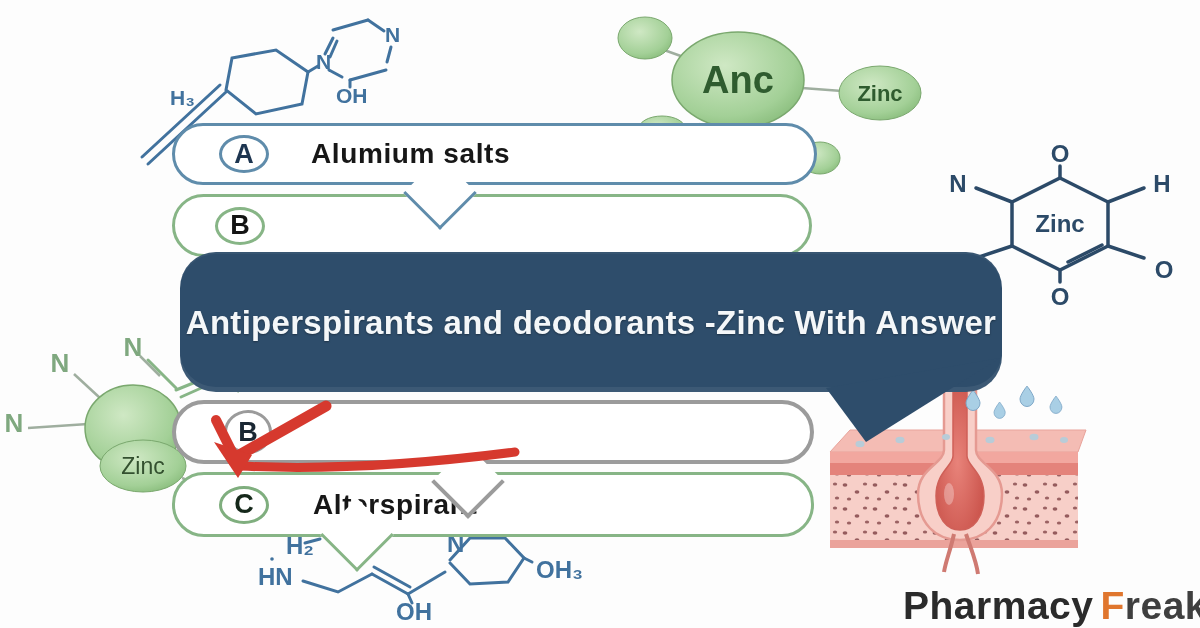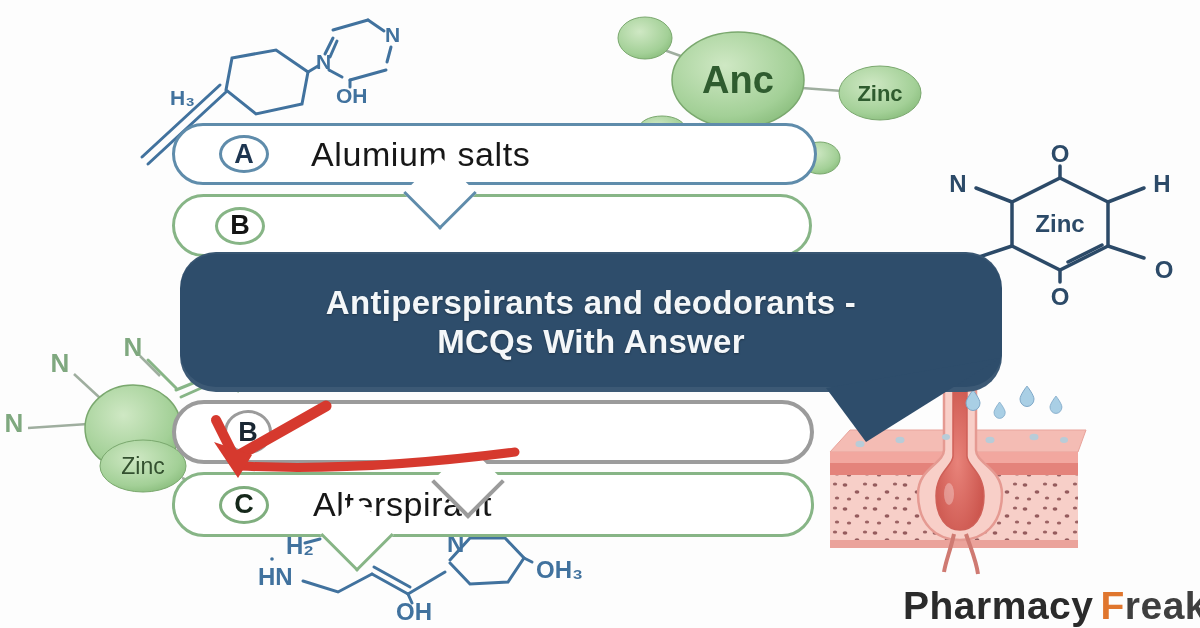--- a/index.html
+++ b/index.html
@@ -7,40 +7,40 @@
           font-family:"Liberation Sans",sans-serif;}
   svg{display:block;}
   .bg-art{position:absolute;left:0;top:0;z-index:0;}
 
   
   .pill{position:absolute;background:#ffffff;border:3.5px solid #888;border-radius:32px;
         display:flex;align-items:center;z-index:2;box-sizing:border-box;}
   .pill .circ{display:flex;align-items:center;justify-content:center;
         width:50px;height:38px;border-radius:50%;border:3px solid #888;
         font-weight:bold;font-size:27px;color:#1b2b3c;background:#fff;box-sizing:border-box;}
-  .pill .lbl{font-size:34px;font-weight:400;color:#171717;letter-spacing:0.6px;}
+  .pill .lbl{font-size:28px;font-weight:700;color:#171717;letter-spacing:0.6px;}
   .pill-a{left:172px;top:123px;width:645px;height:62px;border-color:#5f8cab;}
   .pill-a .circ{margin-left:44px;margin-right:42px;border-color:#5f8cab;color:#1d3550;}
   .pill-b{left:172px;top:194px;width:640px;height:63px;border-color:#87b586;}
   .pill-b .circ{margin-left:40px;margin-right:48px;border-color:#87b586;color:#141414;}
   .pill-b2{left:172px;top:400px;width:642px;height:64px;border-color:#9b9b9b;border-width:4px;z-index:2;}
   .pill-b2 .circ{margin-left:48px;margin-right:56px;border-color:#9b9b9b;color:#1a2733;width:48px;height:44px;}
   .pill-c{left:172px;top:472px;width:642px;height:65px;border-color:#87b586;}
   .pill-c .circ{margin-left:44px;margin-right:44px;border-color:#7fae7e;color:#15281a;}
 
   
   .tail{position:absolute;width:52px;height:52px;background:#ffffff;transform:rotate(45deg);
         z-index:3;box-sizing:border-box;}
   .tail-a{left:414px;top:167px;border-right:3.5px solid #5f8cab;border-bottom:3.5px solid #5f8cab;}
   .tail-b2{left:442px;top:456px;border-right:4px solid #9b9b9b;border-bottom:4px solid #9b9b9b;}
   .tail-c{left:331px;top:509px;border-right:3.5px solid #87b586;border-bottom:3.5px solid #87b586;}
 
   
   .banner{position:absolute;left:180px;top:252px;width:822px;height:140px;background:#2e4d6b;
-          border-radius:36px;z-index:4;display:flex;flex-direction:column;justify-content:center;
+          border-radius:36px;z-index:4;display:flex;flex-direction:row;justify-content:center;
           align-items:center;box-shadow:inset 0 -5px 0 rgba(255,255,255,0.07), inset 0 2px 0 rgba(255,255,255,0.05);}
   .banner .bline{color:#f4f7f9;font-size:33px;font-weight:bold;line-height:39px;
           text-shadow:0 1px 2px rgba(0,0,0,0.35);letter-spacing:0.3px;white-space:nowrap;}
   .banner-tail{position:absolute;left:790px;top:348px;z-index:4;}
 
   
   .check-overlay{position:absolute;left:185px;top:392px;z-index:5;}
 
   
   .logo{position:absolute;left:903px;top:584px;z-index:2;font-weight:bold;font-size:39px;
@@ -224,21 +224,21 @@
   <div class="tail tail-b2"></div>
 
   <div class="pill pill-c">
     <span class="circ">C</span>
     <span class="lbl">Alterspirant</span>
   </div>
   <div class="tail tail-c"></div>
 
   <div class="banner">
     <div class="bline">Antiperspirants and deodorants -</div>
-    <div class="bline">MCQs With Answer</div>
+    <div class="bline">Zinc With Answer</div>
   </div>
   <svg class="banner-tail" width="220" height="100" viewBox="0 0 220 100">
     <polygon points="36,40 210,10 76,94" fill="#2e4d6b"></polygon>
   </svg>
 
   <svg class="check-overlay" width="360" height="140" viewBox="0 0 360 140">
     <g stroke="#d6392e" fill="none" stroke-linecap="round">
       <line x1="31" y1="28" x2="49" y2="64" stroke-width="10"></line>
       <line x1="49" y1="66" x2="141" y2="14" stroke-width="11"></line>
       <path d="M55,74 Q175,80 330,60" stroke-width="9"></path>

